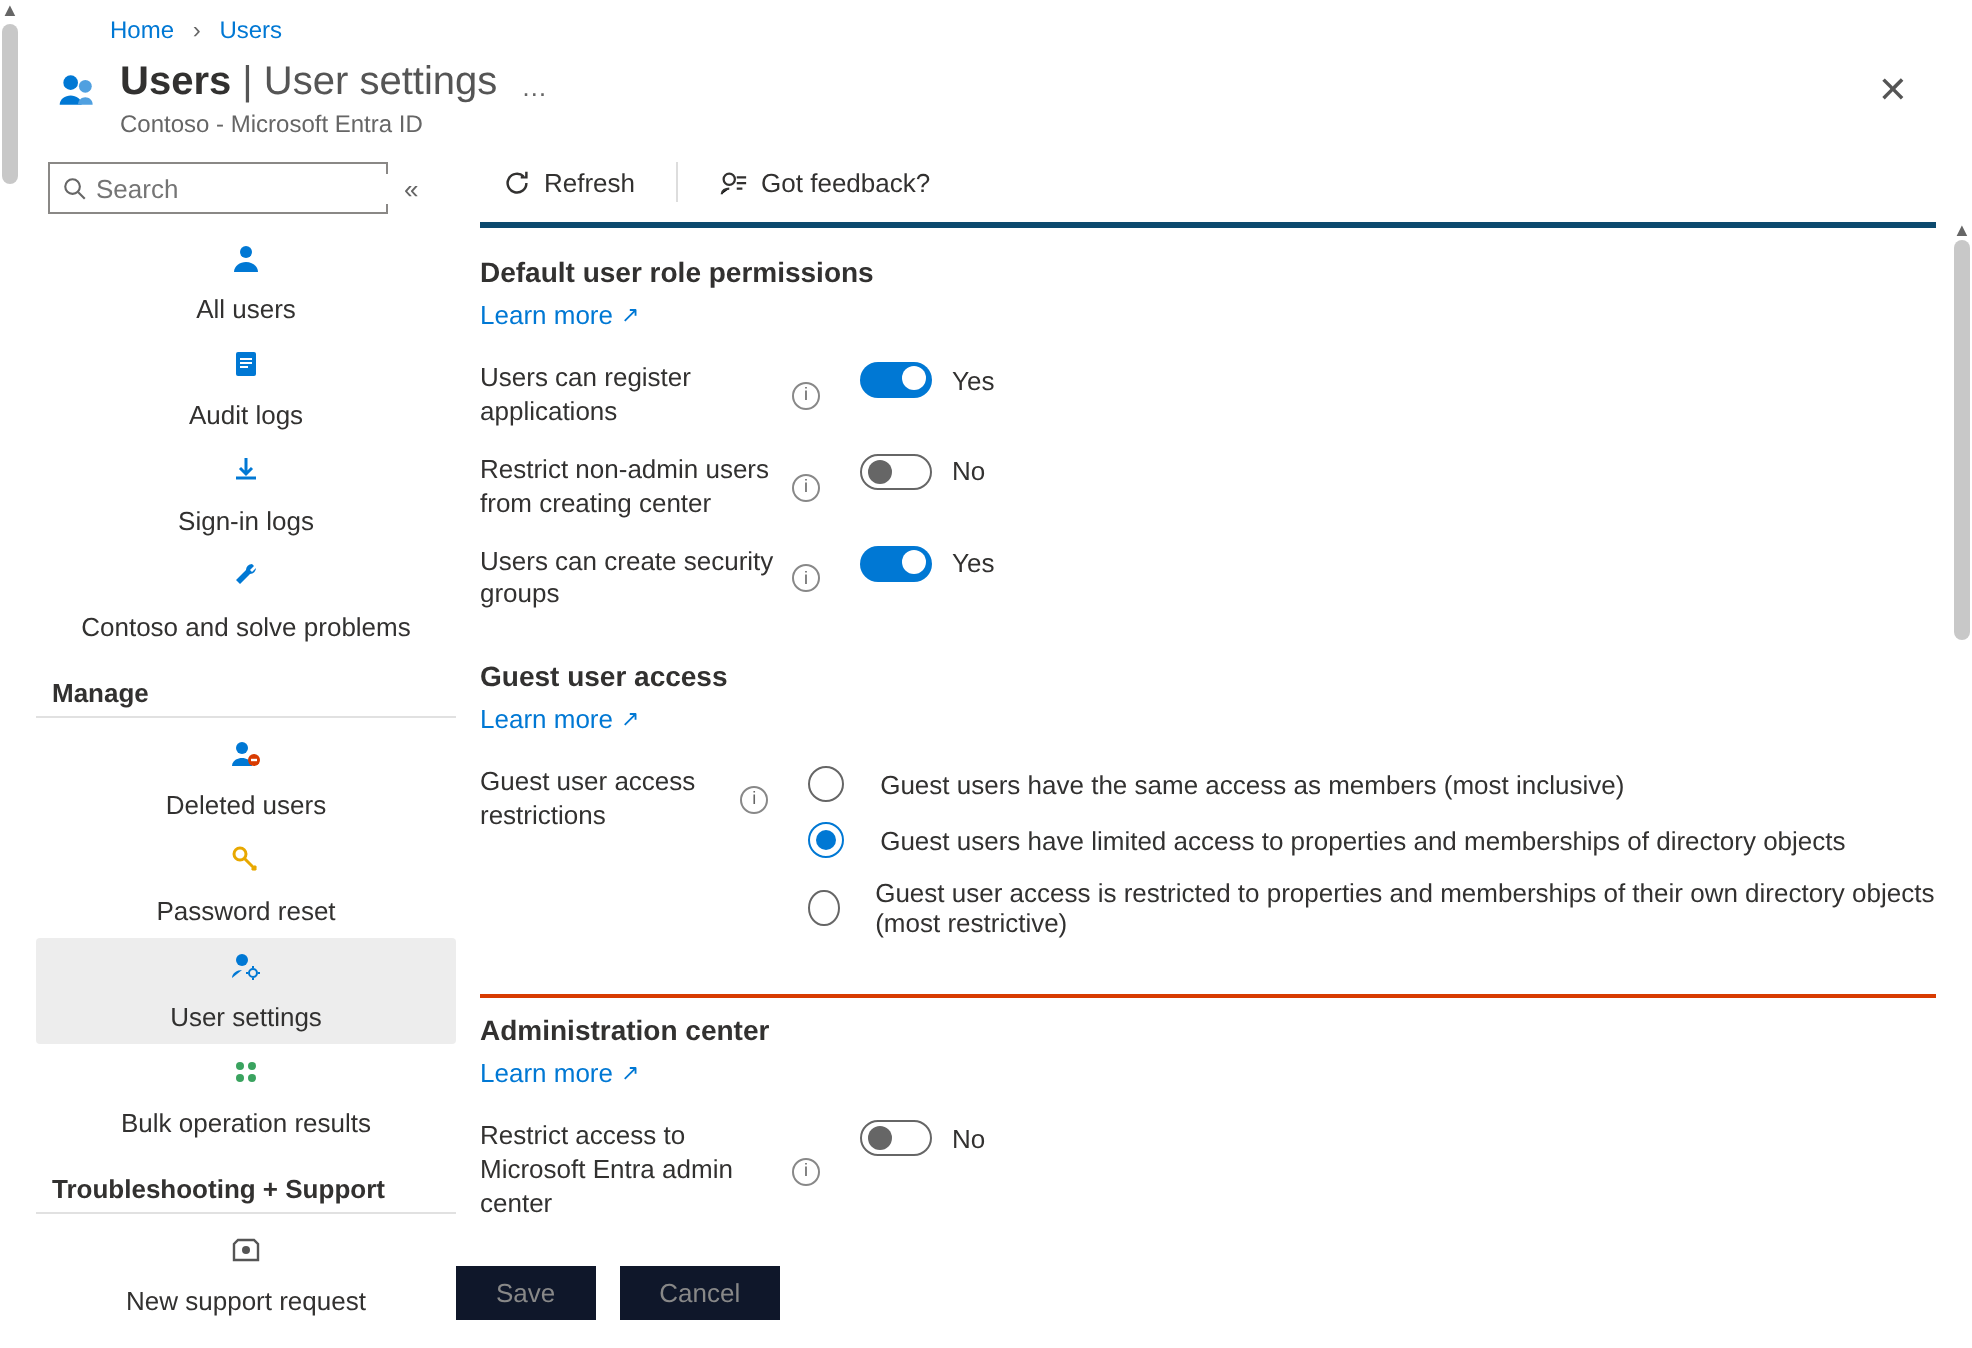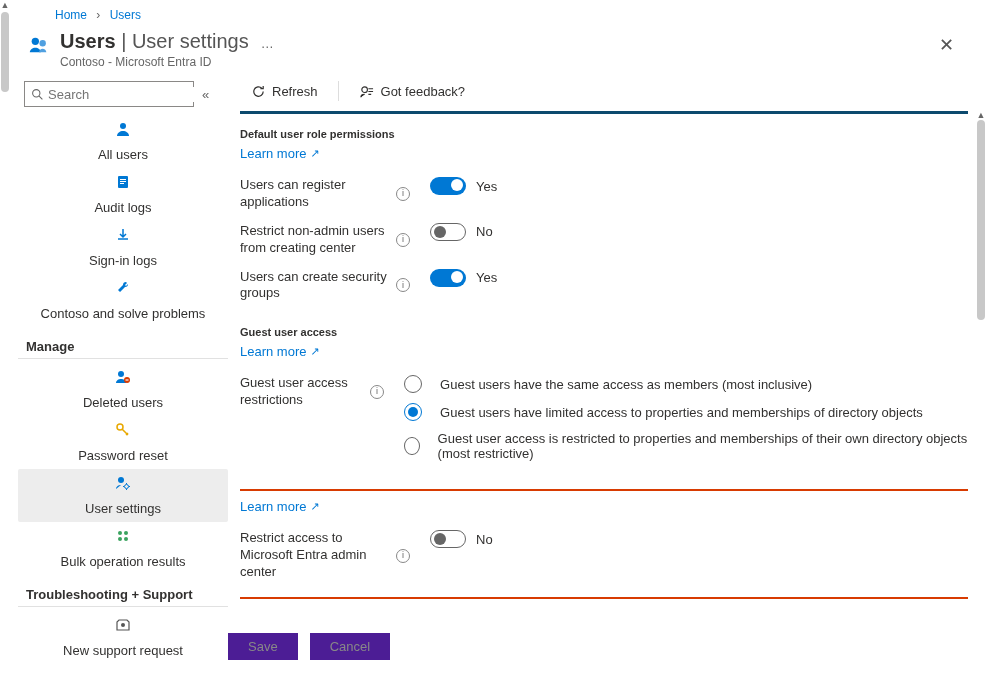--- a/index.html
+++ b/index.html
@@ -37,21 +37,21 @@
 .nav-item { display:flex; align-items:center; gap:10px; padding:6px 10px; cursor:pointer; border-radius:2px;flex-direction:column;}
 .nav-item.selected { background:#ededed; }
 .nav-item .icon { width:16px; height:16px; display:flex; align-items:center; justify-content:center;}
 .nav-section { font-weight:600; font-size:13px; padding:12px 8px 4px; border-bottom:1px solid #e1e1e1; margin-bottom:4px;}
 .main { flex:1; padding:0 0 0 12px; position:relative; }
 .toolbar { display:flex; align-items:center; gap:6px; padding:4px 0 8px; border-bottom:3px solid #0c4a6e;}
 .tbtn { display:flex; align-items:center; gap:6px; padding:4px 10px; cursor:pointer; color:#323130;}
 .tbtn .ticon { width:16px; height:16px; display:flex; align-items:center; justify-content:center;}
 .tbar-sep { width:1px; height:20px; background:#ddd; margin:0 4px;}
 .content { padding:14px 0 0 0; height:520px; overflow:hidden; }
-.section-title { font-weight:600; font-size:11px; margin-bottom:6px; }
+.section-title { font-weight:600; font-size:14px; margin-bottom:6px; }
 .learn-more { color:#0078d4; font-size:13px; cursor:pointer; display:inline-flex; align-items:center; gap:4px; margin-bottom:10px;}
 .learn-more .ext { font-size:11px; }
 .setting-row { display:flex; align-items:flex-start; padding:6px 0; }
 .setting-label { width:170px; font-size:13px; line-height:1.3; display:flex; align-items:center;}
 .info-icon { width:14px; height:14px; border:1px solid #888; border-radius:50%; font-size:9px; display:inline-flex; align-items:center; justify-content:center; color:#666; margin-left:6px; flex-shrink:0;}
 .toggle-cell { display:flex; align-items:center; gap:10px; margin-left:20px;}
 .toggle { width:36px; height:18px; border-radius:9px; position:relative; cursor:pointer;}
 .toggle.on { background:#0078d4; }
 .toggle.off { background:#fff; border:1px solid #666;}
 .toggle .knob { width:12px; height:12px; border-radius:50%; position:absolute; top:2px;}
@@ -59,21 +59,21 @@
 .toggle.off .knob { background:#666; left:3px; top:2px;}
 .toggle-text { font-size:13px; }
 .radio-group { display:flex; flex-direction:column; gap:10px; margin-left:20px;}
 .radio-item { display:flex; align-items:center; gap:18px; cursor:pointer;}
 .radio { width:18px; height:18px; border:1px solid #666; border-radius:50%; display:flex; align-items:center; justify-content:center;}
 .radio.checked { border-color:#0078d4;}
 .radio.checked::after { content:""; width:10px; height:10px; border-radius:50%; background:#0078d4;}
 .section-gap { height:18px; }
 .highlight-box { border:2px solid #d83b01; padding:8px 10px 10px; margin:4px -12px 10px -12px;}
 .footer-bar { position:absolute; bottom:0; left:0; right:0; padding:10px 0; background:#fff; display:flex; gap:12px;}
-.btn { padding:6px 20px; border:none; background:#4c1d95; color:#888; cursor:pointer; font-size:13px;}
+.btn { padding:6px 20px; border:none; background:#0f172a; color:#888; cursor:pointer; font-size:13px;}
 svg { display:block; }
 </style>
 </head>
 <body>
 
 <div class="scroll-track left">
   <div class="scroll-arrow">▲</div>
   <div class="scroll-thumb" style="height:80px; margin-top:2px;"></div>
 </div>
 
@@ -306,20 +306,21 @@
               <div class="radio"></div>
               <span>Guest user access is restricted to properties and memberships of their own directory objects (most restrictive)</span>
             </div>
         </div>
       </div>
 
       <div class="section-gap"></div>
 
       
       <div class="highlight-box">
+        <div class="section-title">Administration center</div>
         <a class="learn-more">
             <span>Learn more</span>
             <span class="ext">↗</span>
           </a>
         <div class="setting-row">
           <div class="setting-label">
               <span>Restrict access to Microsoft Entra admin center</span>
               <span class="info-icon">i</span>
             </div>
           <div class="toggle-cell">

